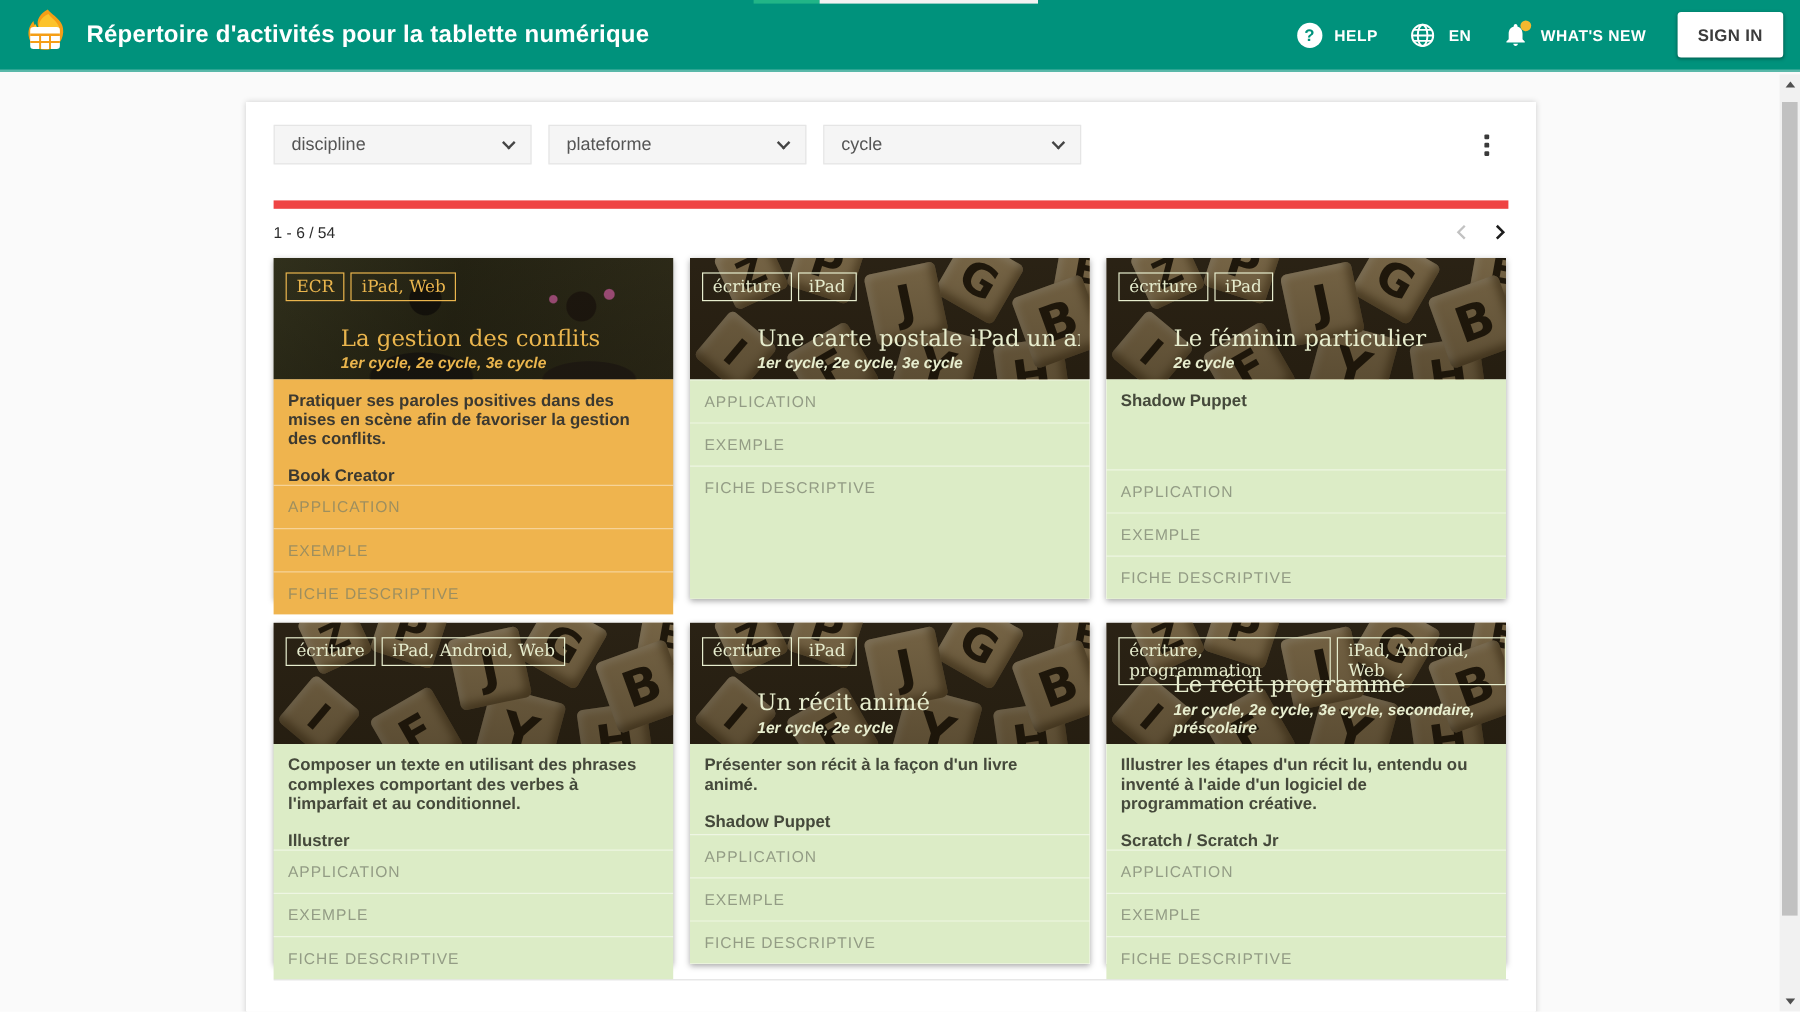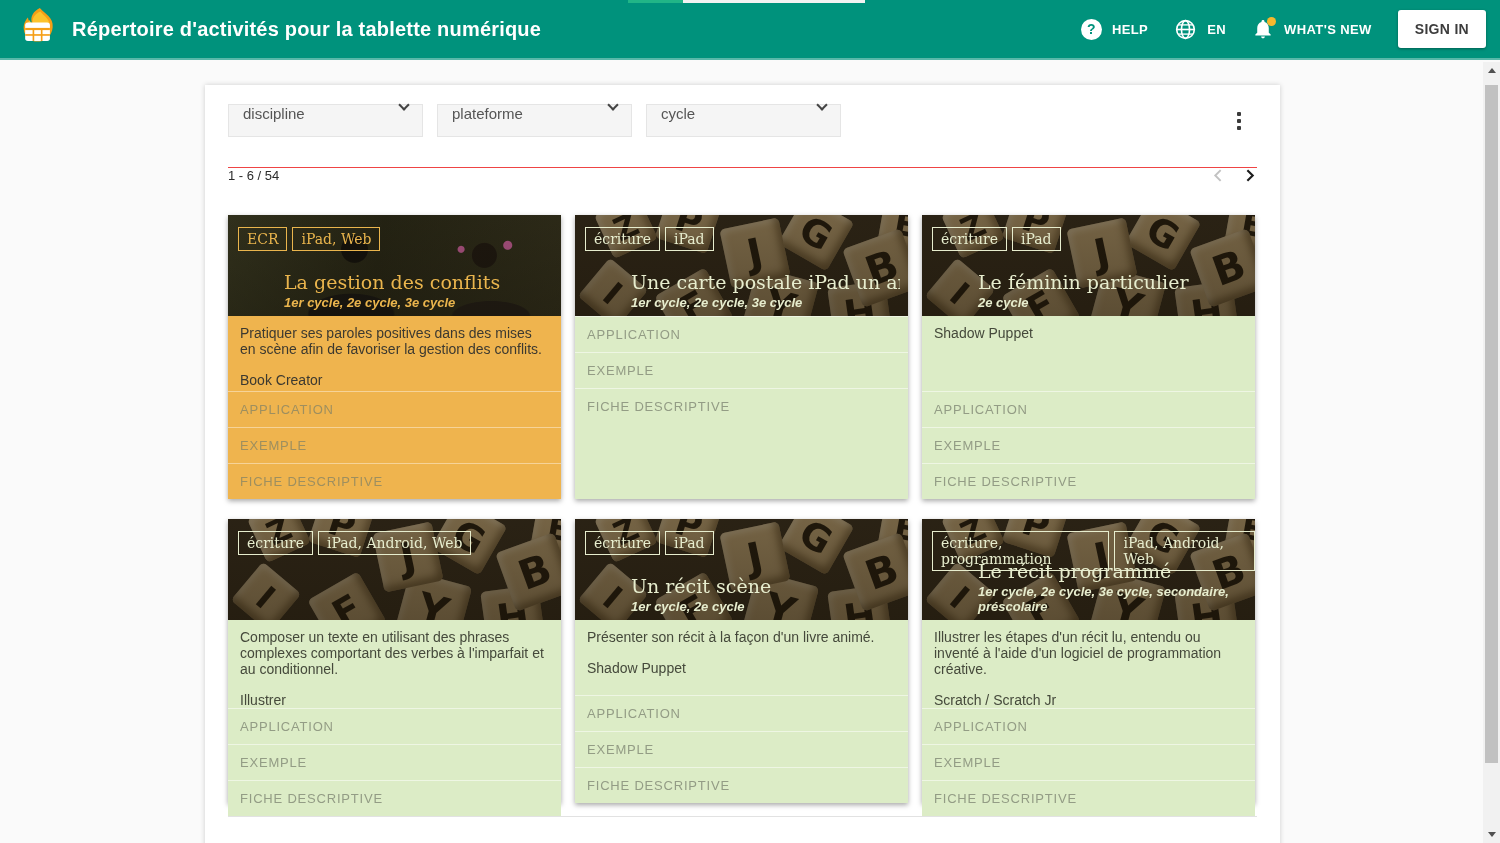--- a/index.html
+++ b/index.html
@@ -26,30 +26,30 @@
   .bell-wrap { position:relative; width:22px; height:22px; }
   .signin-btn { background:#fff; color:#3c3c3c; font-size:14px; font-weight:600; letter-spacing:.3px;
                 padding:11px 17px; border:none; border-radius:3px; box-shadow:0 1px 3px rgba(0,0,0,.35);
                 cursor:pointer; font-family:"Liberation Sans", sans-serif; }
 
   
   .panel { position:absolute; left:205px; top:85px; width:1075px; height:900px; background:#fff;
            box-shadow:0 0 5px rgba(0,0,0,.18); padding:19px 23px 0 23px; }
 
   .filters { display:flex; align-items:center; }
-  .select { width:195px; height:33px; background:#f5f5f5; border:1px solid #e5e5e5; margin-right:14px;
-            display:flex; justify-content:space-between; padding:0 14px; cursor:pointer;gap:14px; }
+  .select { width:215px; height:33px; background:#f5f5f5; border:1px solid #e5e5e5; margin-right:14px;
+            display:flex; align-items:center; justify-content:space-between; padding:0 14px; cursor:pointer;gap:14px; }
   .select-label { font-size:15px; color:#555; }
   .chev-down { width:8px; height:8px; border-right:2px solid #444; border-bottom:2px solid #444;
                transform:rotate(45deg); margin-top:-4px; }
   .kebab { margin-left:auto; margin-right:10px; display:flex; flex-direction:column; gap:3px;
            padding:6px; cursor:pointer; }
   .kebab i { width:4px; height:4px; background:#3a3a3a; border-radius:1px; }
 
-  .pag-row { margin-top:30px; border-top:1px solid #ef4444; height:34px; display:flex; align-items:flex-start; }
+  .pag-row { margin-top:30px; border-top:7px solid #ef4444; height:34px; display:flex; align-items:flex-end; }
   .pag-count { font-size:13px; color:#2b2b2b; }
   .pag-nav { margin-left:auto; display:flex; align-items:center; gap:16px; }
   .pag-btn { cursor:pointer; display:flex; align-items:center; }
 
   
   .grid { margin-top:14px; display:grid; grid-template-columns:repeat(3, 333px); column-gap:14px; row-gap:20px; }
   .card { height:284px; display:flex; flex-direction:column; box-shadow:0 2px 5px rgba(0,0,0,.35); }
 
   .card-image { position:relative; height:101px; flex:0 0 auto; overflow:hidden; }
   .img-blocks { background:#3a3122; }
@@ -71,21 +71,21 @@
   .img-children .img-overlay, .img-children + .img-overlay { background:linear-gradient(rgba(15,12,4,.25), rgba(15,12,4,.4)); }
 
   .tags { position:absolute; left:10px; top:12px; z-index:2; display:flex; gap:5px; }
   .tag { border:1px solid currentColor; padding:3px 8px; font-family:"DejaVu Serif", serif; font-size:14px; }
   .card-heading { position:absolute; left:10px; bottom:6px; right:8px; z-index:2;margin-left:46px; }
   .card-title { font-family:"DejaVu Serif", serif; font-weight:400; font-size:19px; line-height:1.1;
                 white-space:nowrap; overflow:hidden; }
   .card-levels { font-size:13px; font-style:italic; font-weight:600; margin-top:2px; }
 
   .card-body { flex:1; display:flex; flex-direction:column; }
-  .card-desc-area { flex:1; padding:9px 12px 0 12px; }
+  .card-desc-area { flex:1; padding:9px 12px 0 12px;font-weight:bold; }
   .card-desc { font-size:14px; line-height:16px; margin-bottom:15px; }
   .card-app { font-size:14px; }
   .card-link { height:36px; flex:0 0 auto; display:flex; align-items:center; padding:0 12px;
                font-size:13px; letter-spacing:.8px; cursor:pointer; border-top:1px solid rgba(255,255,255,.5); }
 
   .theme-green .card-body { background:#dcecc6; }
   .theme-green .card-desc, .theme-green .card-app { color:#45493b; }
   .theme-green .card-link { color:#939c85; }
   .theme-green .tag, .theme-green .card-title, .theme-green .card-levels { color:#e7edce; }
 
@@ -314,21 +314,21 @@
             <div class="letter-block" style="left: 83%; top: 22%; width: 62px; height: 62px; transform: rotate(-20deg); font-size: 41px;">B</div>
             <div class="letter-block" style="left: 64%; top: -10%; width: 56px; height: 56px; transform: rotate(30deg); font-size: 37px;">G</div>
             <div class="letter-block" style="left: 45%; top: 8%; width: 60px; height: 60px; transform: rotate(-12deg); font-size: 40px;">J</div>
             <div class="letter-block" style="left: 26%; top: -22%; width: 54px; height: 54px; transform: rotate(18deg); font-size: 36px;">P</div>
       <div class="img-overlay"></div>
       <div class="tags">
         <span class="tag">écriture</span>
         <span class="tag">iPad</span>
       </div>
       <div class="card-heading">
-        <h2 class="card-title">Un récit scène</h2>
+        <h2 class="card-title">Un récit animé</h2>
         <div class="card-levels">1er cycle, 2e cycle</div>
       </div>
     </div>
     <div class="card-body">
       <div class="card-desc-area">
         <p class="card-desc">Présenter son récit à la façon d'un livre animé.</p>
         <p class="card-app">Shadow Puppet</p>
       </div>
       <div class="card-link">APPLICATION</div>
       <div class="card-link">EXEMPLE</div>

